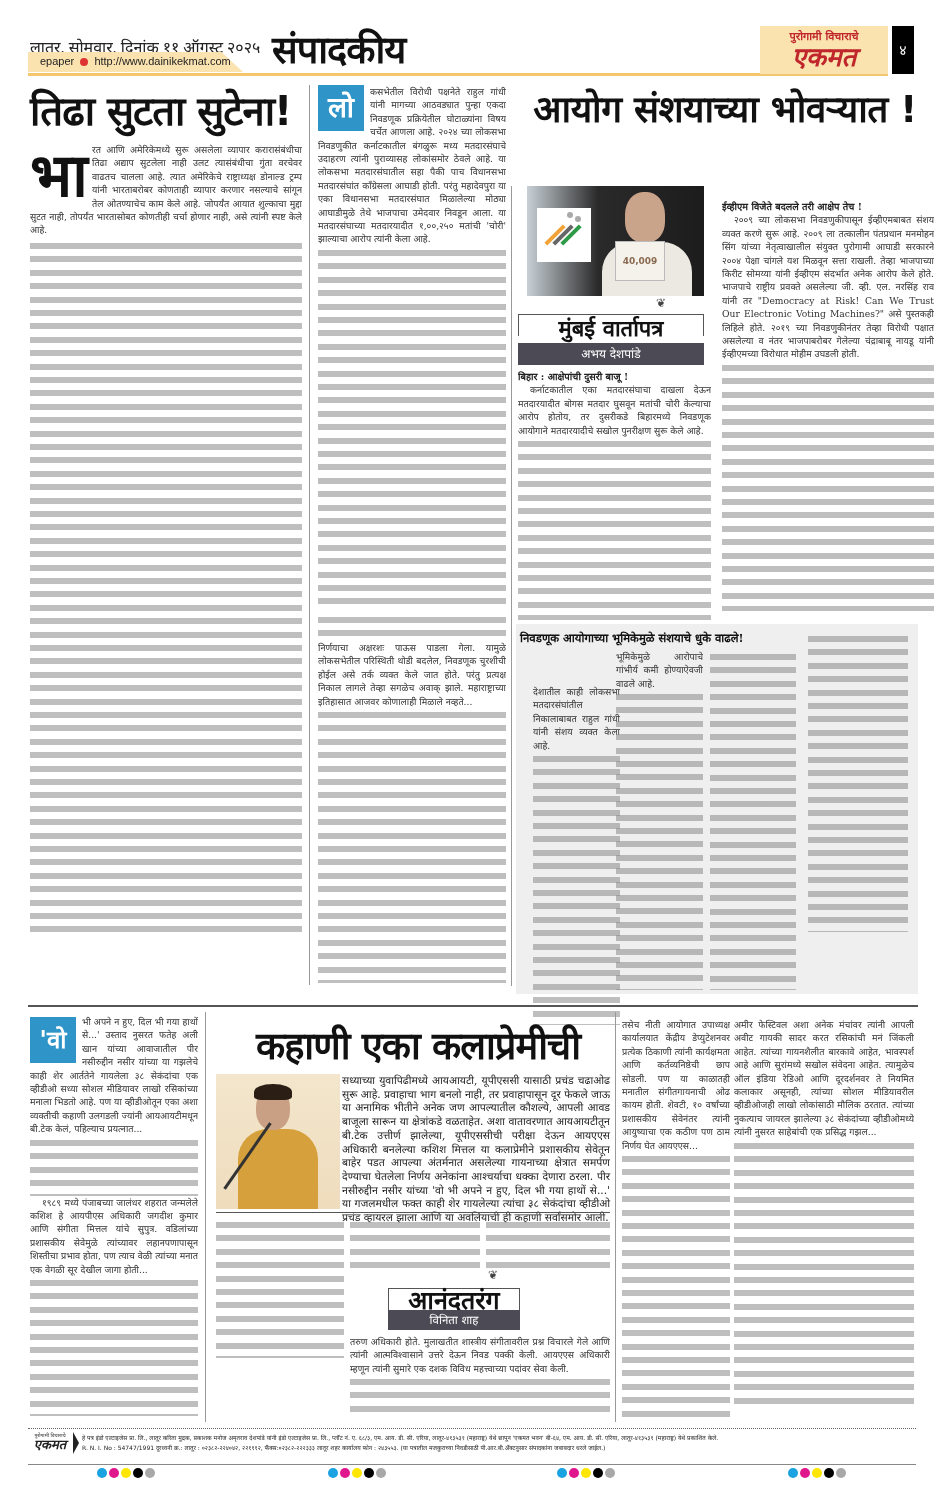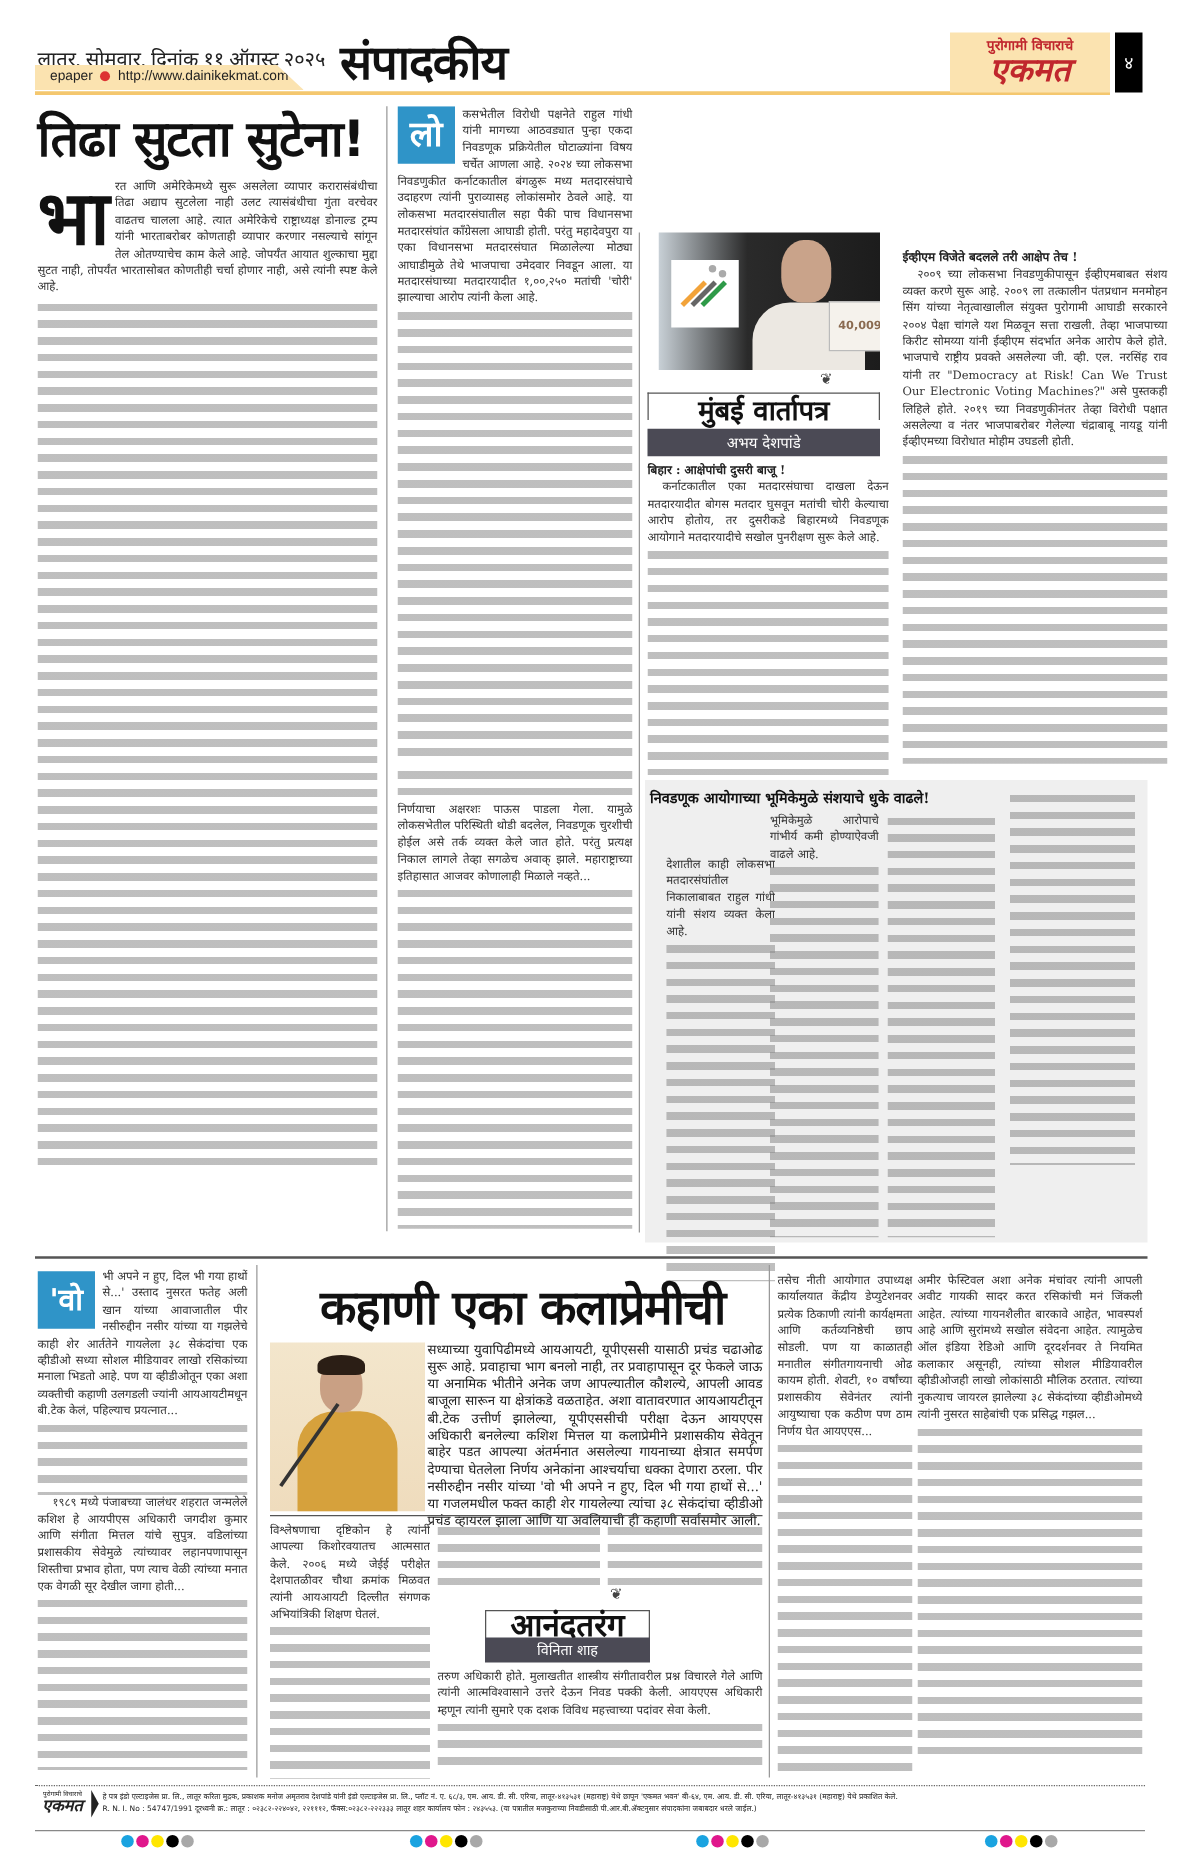--- a/index.html
+++ b/index.html
@@ -28,21 +28,21 @@
   .vrule { width: 1px; background: #999; }
   .lo-body { left: 318px; top: 85px; width: 188px; height: 525px; }
 
   
   .hl { left: 515px; top: 85px; width: 420px; text-align: center; font-size: 37px; font-weight: bold; line-height: 50px; color: #111; font-family: "DejaVu Sans", sans-serif; letter-spacing: -0.5px; }
   .photo { left: 527px; top: 186px; width: 177px; height: 110px; background: linear-gradient(90deg,#c8d0d6 0%,#2a2a2a 40%,#1c1c1c 100%); overflow: hidden; }
   .photo .eci { position: absolute; left: 10px; top: 22px; width: 54px; height: 54px; background: #fff; }
   .photo .eci i { position: absolute; width: 4px; height: 26px; transform: rotate(45deg); }
   .photo .face { position: absolute; left: 98px; top: 6px; width: 40px; height: 50px; background: #c9a38a; border-radius: 45% 45% 40% 40%; }
   .photo .shirt { position: absolute; left: 75px; top: 56px; width: 90px; height: 60px; background: #ece8e2; border-radius: 30px 30px 0 0; }
-  .photo .doc { position: absolute; left: 88px; top: 55px; width: 50px; height: 40px; background: #f5f2ec; border: 1px solid #bbb; font-size: 9px; color: #8a6a50; text-align: center; padding-top: 14px; font-family: "DejaVu Sans", sans-serif; font-weight: bold; margin-left: 48px; }
+  .photo .doc { position: absolute; left: 88px; top: 55px; width: 50px; height: 40px; background: #f5f2ec; border: 1px solid #bbb; font-size: 9px; color: #8a6a50; text-align: center; padding-top: 14px; font-family: "DejaVu Sans", sans-serif; font-weight: bold; }
   .sub-hd { font-size: 9.6px; font-weight: bold; color: #222; }
   .evm-body { left: 722px; top: 200px; width: 212px; height: 420px; }
 
   .mv-box { left: 518px; top: 300px; width: 186px; height: 64px; }
   .mv-top { position: absolute; left: 0; top: 14px; width: 186px; height: 22px; border: 1px solid #555; border-bottom: none; border-top: 1px solid #555; }
   .mv-title { position: absolute; left: 0; top: 12px; width: 186px; text-align: center; font-size: 22px; font-weight: bold; color: #111; font-family: "DejaVu Sans", sans-serif; }
   .mv-author { position: absolute; left: 0; top: 43px; width: 186px; height: 22px; background: #4b4a55; color: #fff; text-align: center; font-size: 12px; line-height: 22px; }
   .mv-body { left: 518px; top: 370px; width: 193px; height: 250px; }
   .flourish { font-size: 12px; color: #444; }
 
@@ -121,20 +121,21 @@
   <div class="lines" style="height:380px;"></div>
 </div>
 <div class="abs mid-c2 col-text">
   <div class="lines" style="height:28px;"></div>
   <span>निर्णयाचा अक्षरशः पाऊस पाडला गेला. यामुळे लोकसभेतील परिस्थिती थोडी बदलेल, निवडणूक चुरशीची होईल असे तर्क व्यक्त केले जात होते. परंतु प्रत्यक्ष निकाल लागले तेव्हा सगळेच अवाक् झाले. महाराष्ट्राच्या इतिहासात आजवर कोणालाही मिळाले नव्हते...</span>
   <div class="lines" style="height:290px;"></div>
 </div>
 <div class="abs vrule" style="left:511px;top:186px;height:800px;"></div>
 
 <div class="abs hl">
+  <div>आयोग संशयाच्या भोवऱ्यात !</div>
 </div>
 <div class="abs photo">
   <div class="eci">
     <i style="left:16px;top:14px;background:#f2a33a;"></i>
     <i style="left:24px;top:14px;background:#666;"></i>
     <i style="left:32px;top:14px;background:#2e9a48;"></i>
     <span style="position:absolute;left:30px;top:4px;width:6px;height:6px;border-radius:50%;background:#aaa;"></span>
     <span style="position:absolute;left:38px;top:8px;width:6px;height:6px;border-radius:50%;background:#aaa;"></span>
   </div>
   <div class="shirt"></div>
@@ -191,21 +192,20 @@
 <div class="abs kh-photo">
   <div class="kurta"></div>
   <div class="head"></div>
   <div class="hair"></div>
   <div class="mic"></div>
 </div>
 <div class="abs kh-intro">सध्याच्या युवापिढीमध्ये आयआयटी, यूपीएससी यासाठी प्रचंड चढाओढ सुरू आहे. प्रवाहाचा भाग बनलो नाही, तर प्रवाहापासून दूर फेकले जाऊ या अनामिक भीतीने अनेक जण आपल्यातील कौशल्ये, आपली आवड बाजूला सारून या क्षेत्रांकडे वळताहेत. अशा वातावरणात आयआयटीतून बी.टेक उत्तीर्ण झालेल्या, यूपीएससीची परीक्षा देऊन आयएएस अधिकारी बनलेल्या कशिश मित्तल या कलाप्रेमीने प्रशासकीय सेवेतून बाहेर पडत आपल्या अंतर्मनात असलेल्या गायनाच्या क्षेत्रात समर्पण देण्याचा घेतलेला निर्णय अनेकांना आश्चर्याचा धक्का देणारा ठरला. पीर नसीरुद्दीन नसीर यांच्या 'वो भी अपने न हुए, दिल भी गया हाथों से...' या गजलमधील फक्त काही शेर गायलेल्या त्यांचा ३८ सेकंदांचा व्हीडीओ प्रचंड व्हायरल झाला आणि या अवलियाची ही कहाणी सर्वांसमोर आली.</div>
 <div class="abs hrule" style="left:216px;top:1212px;width:394px;height:1px;"></div>
 
 <div class="abs kh-c1 col-text">
-  <span>विश्लेषणाचा दृष्टिकोन हे त्यांनी आपल्या किशोरवयातच आत्मसात केले. २००६ मध्ये जेईई परीक्षेत देशपातळीवर चौथा क्रमांक मिळवत त्यांनी आयआयटी दिल्लीत संगणक अभियांत्रिकी शिक्षण घेतलं.</span>
   <div class="lines" style="height:140px;"></div>
 </div>
 <div class="abs kh-c2 col-text">
     <div class="lines" style="height:56px;"></div>
   </div>
 <div class="abs kh-c3 col-text">
     <div class="lines" style="height:56px;"></div>
   </div>
 
 <div class="abs ad-box">

